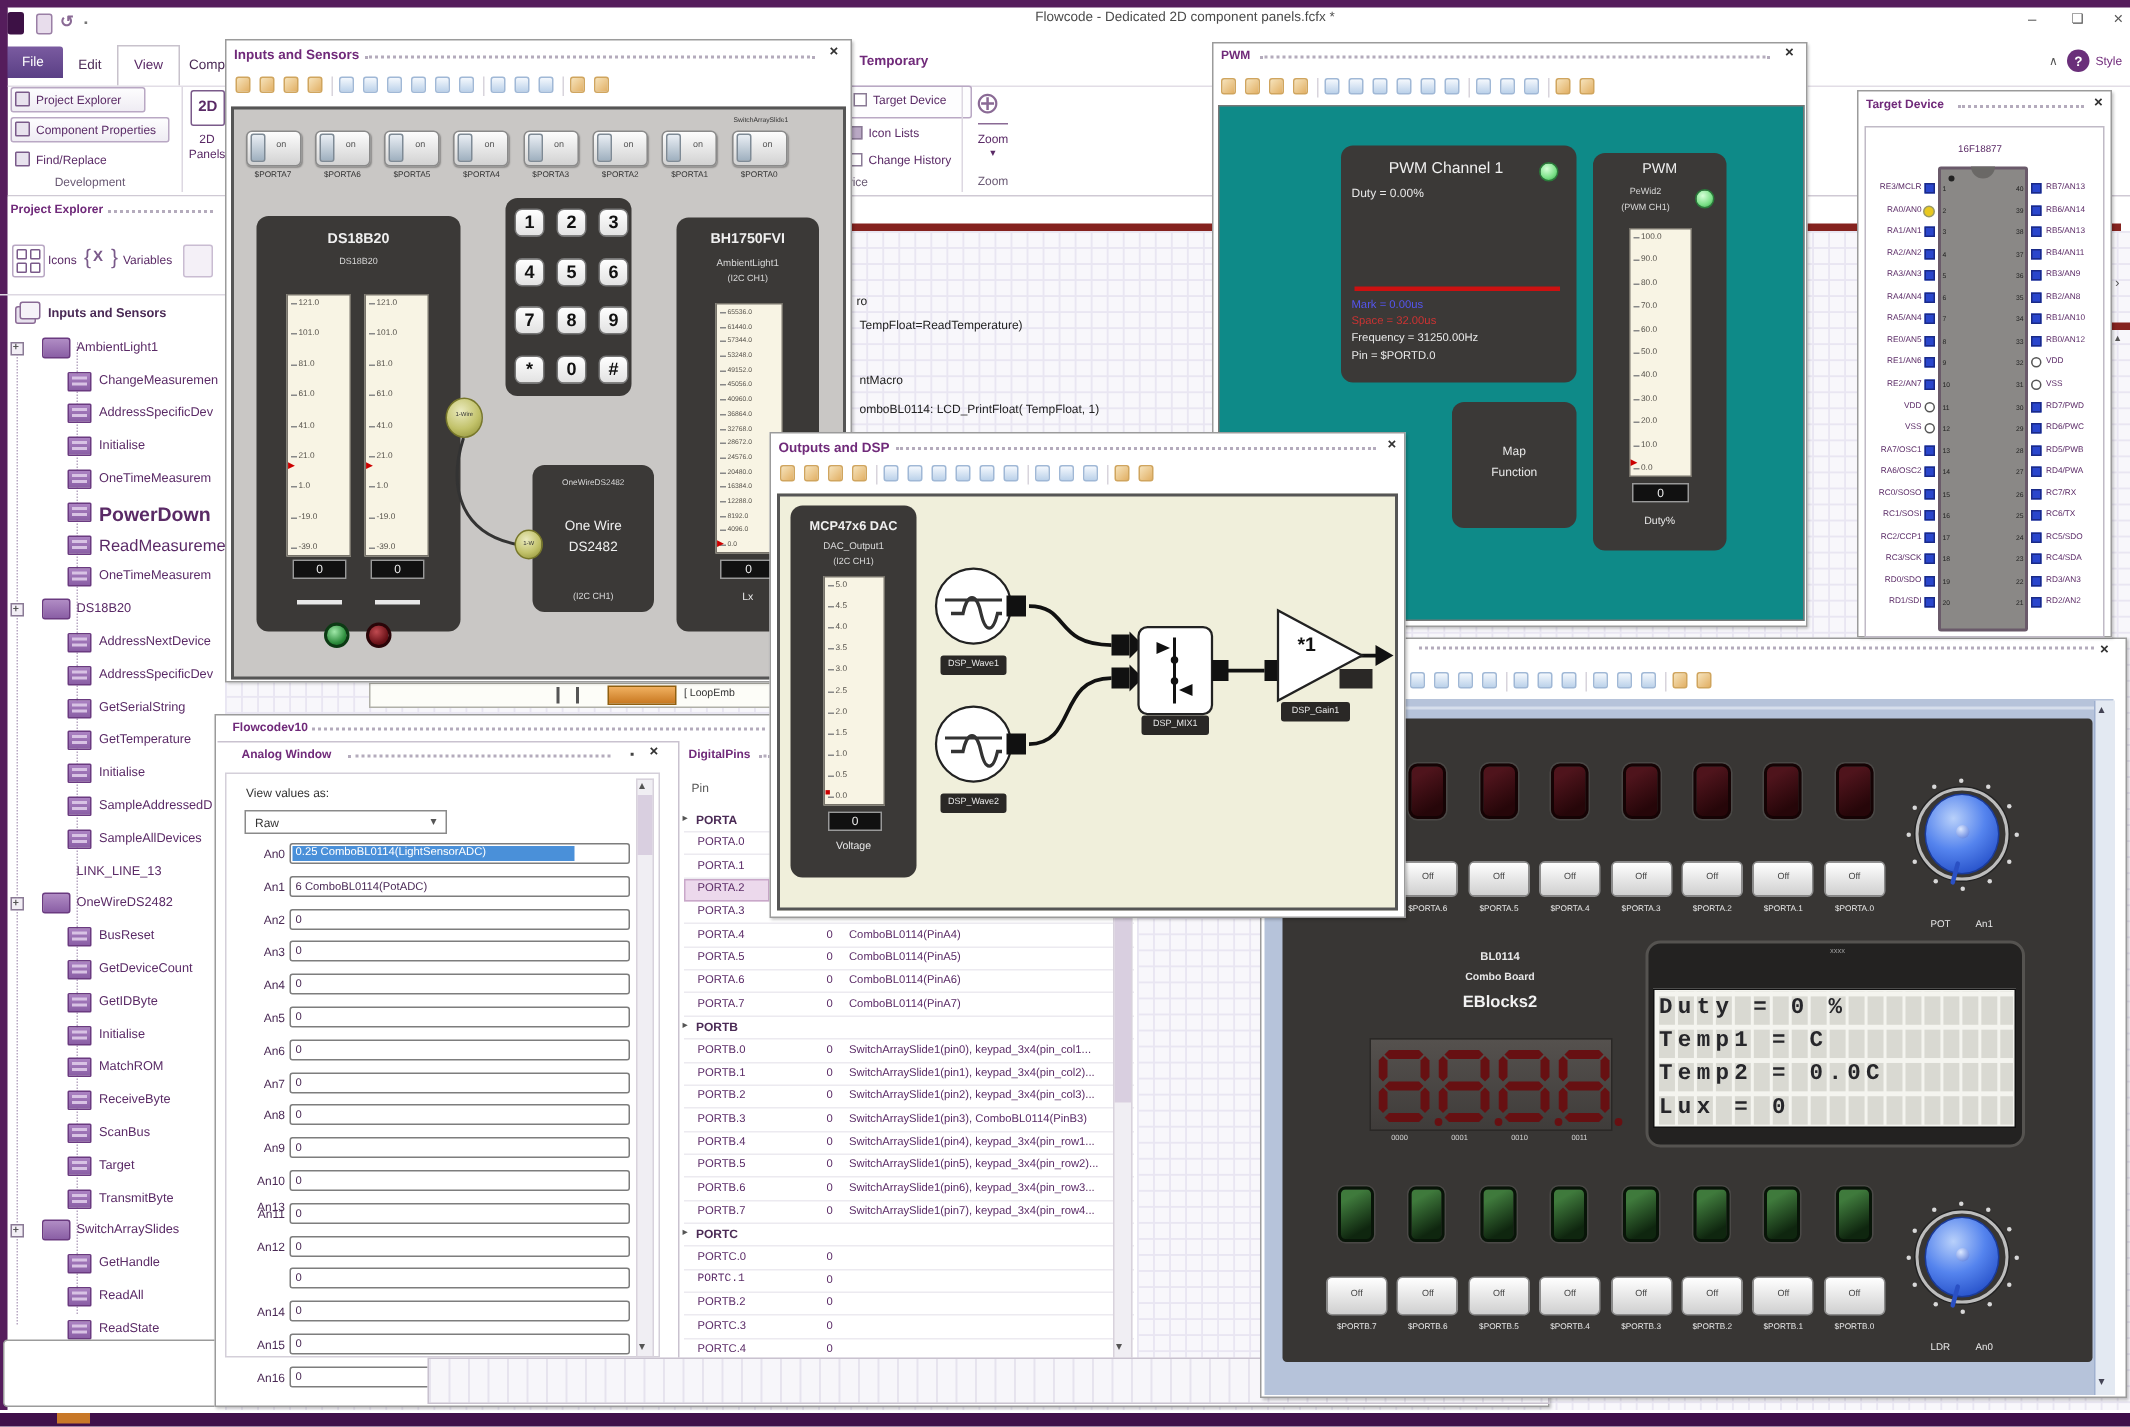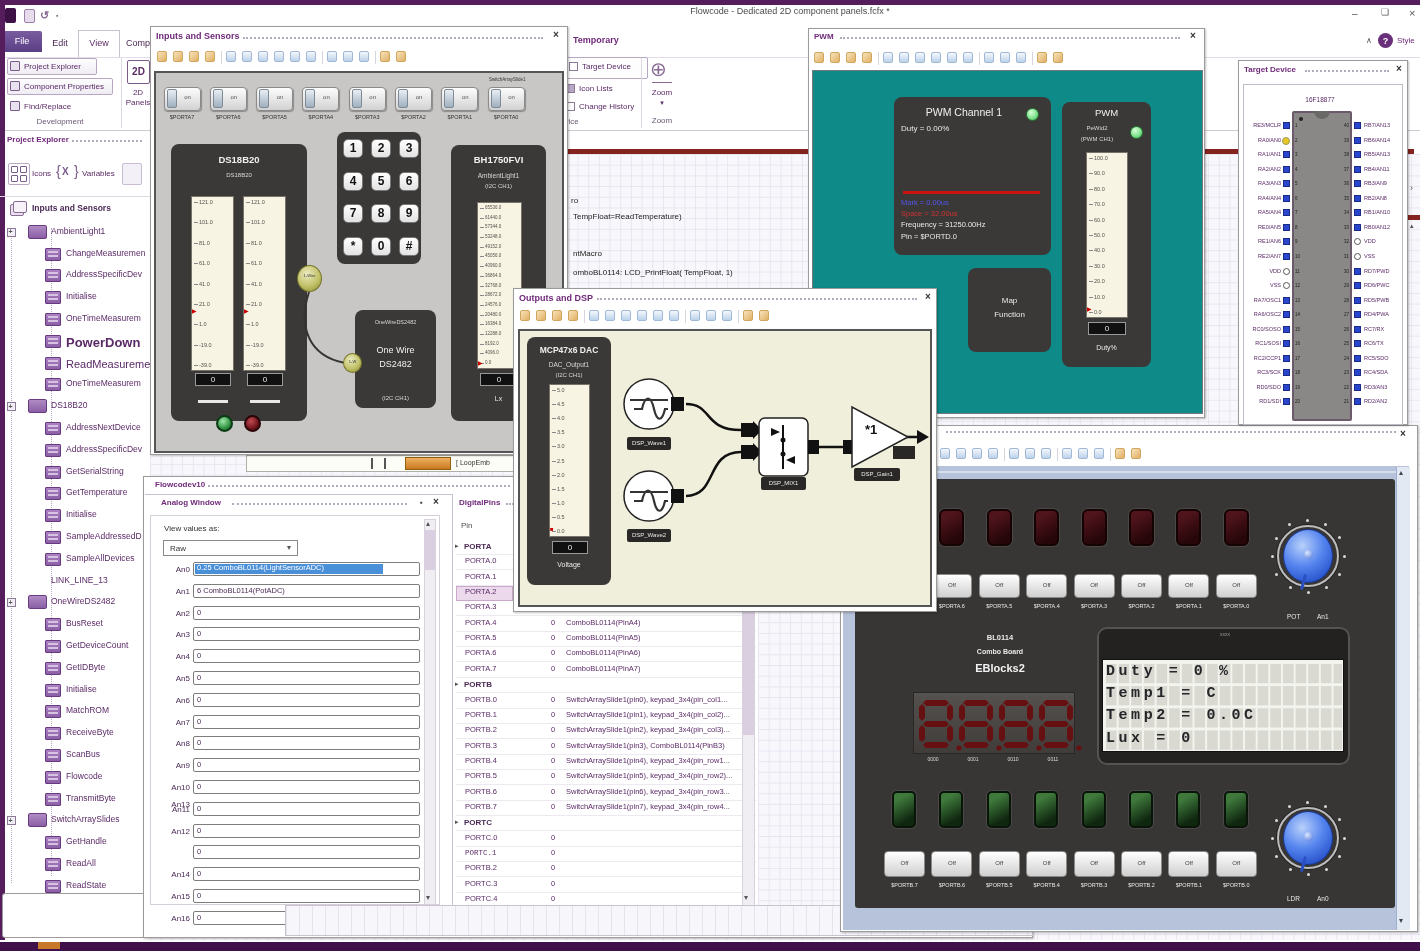--- a/index.html
+++ b/index.html
@@ -191,21 +191,21 @@
 <div class="ab" style="left:48px;top:730.2px;width:10px;height:2px;background:#d8c2e4;"></div>
 <div class="ab" style="left:48px;top:734.2px;width:10px;height:2px;background:#d8c2e4;"></div>
 <div class="ab t" style="left:66px;top:728.2px;font-size:8.5px;color:#5a2a66;font-weight:normal;">ReceiveByte</div>
 <div class="ab" style="left:45px;top:749.0px;width:16px;height:13px;background:linear-gradient(180deg,#ab82c2,#8a5fa5);border:1px solid #6a3a80;border-radius:1px;"></div>
 <div class="ab" style="left:48px;top:752.0px;width:10px;height:2px;background:#d8c2e4;"></div>
 <div class="ab" style="left:48px;top:756.0px;width:10px;height:2px;background:#d8c2e4;"></div>
 <div class="ab t" style="left:66px;top:750.0px;font-size:8.5px;color:#5a2a66;font-weight:normal;">ScanBus</div>
 <div class="ab" style="left:45px;top:770.8000000000001px;width:16px;height:13px;background:linear-gradient(180deg,#ab82c2,#8a5fa5);border:1px solid #6a3a80;border-radius:1px;"></div>
 <div class="ab" style="left:48px;top:773.8000000000001px;width:10px;height:2px;background:#d8c2e4;"></div>
 <div class="ab" style="left:48px;top:777.8000000000001px;width:10px;height:2px;background:#d8c2e4;"></div>
-<div class="ab t" style="left:66px;top:771.8000000000001px;font-size:8.5px;color:#5a2a66;font-weight:normal;">Flowcode</div>
+<div class="ab t" style="left:66px;top:771.8000000000001px;font-size:8.5px;color:#5a2a66;font-weight:normal;">Target</div>
 <div class="ab" style="left:45px;top:792.6px;width:16px;height:13px;background:linear-gradient(180deg,#ab82c2,#8a5fa5);border:1px solid #6a3a80;border-radius:1px;"></div>
 <div class="ab" style="left:48px;top:795.6px;width:10px;height:2px;background:#d8c2e4;"></div>
 <div class="ab" style="left:48px;top:799.6px;width:10px;height:2px;background:#d8c2e4;"></div>
 <div class="ab t" style="left:66px;top:793.6px;font-size:8.5px;color:#5a2a66;font-weight:normal;">TransmitByte</div>
 <div class="ab" style="left:7px;top:816.4px;width:9px;height:9px;background:#f2eef5;border:1px solid #8a7a95;"></div>
 <div class="ab t" style="left:8.5px;top:816.9px;font-size:7px;color:#555;font-weight:bold;">+</div>
 <div class="ab" style="left:28px;top:813.4px;width:19px;height:14px;background:linear-gradient(180deg,#b08cc4,#8a5fa5);border:1px solid #6a3a80;border-radius:2px;"></div>
 <div class="ab t" style="left:51px;top:815.4px;font-size:8.5px;color:#5a2a66;font-weight:normal;">SwitchArraySlides</div>
 <div class="ab" style="left:45px;top:836.2px;width:16px;height:13px;background:linear-gradient(180deg,#ab82c2,#8a5fa5);border:1px solid #6a3a80;border-radius:1px;"></div>
 <div class="ab" style="left:48px;top:839.2px;width:10px;height:2px;background:#d8c2e4;"></div>

